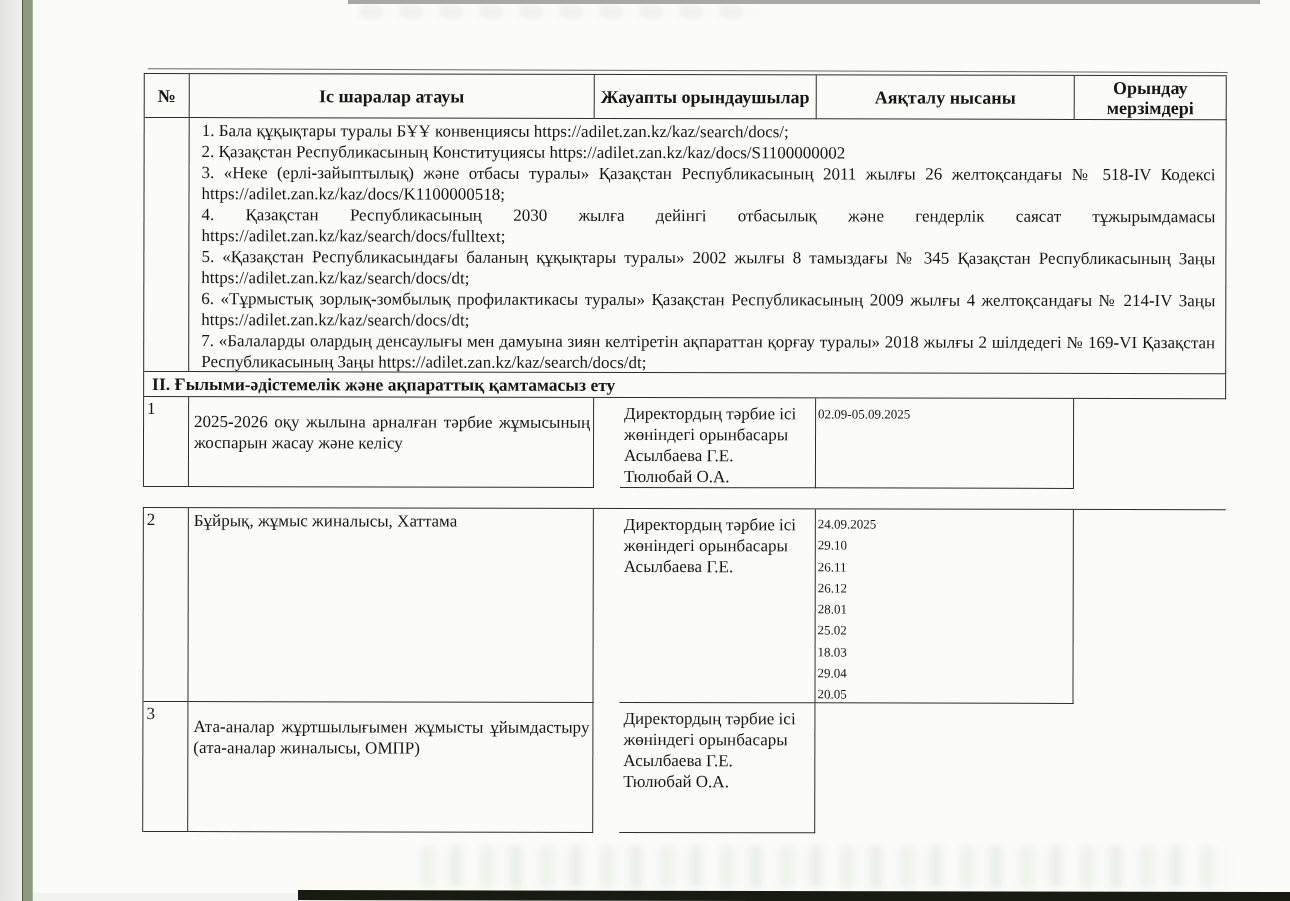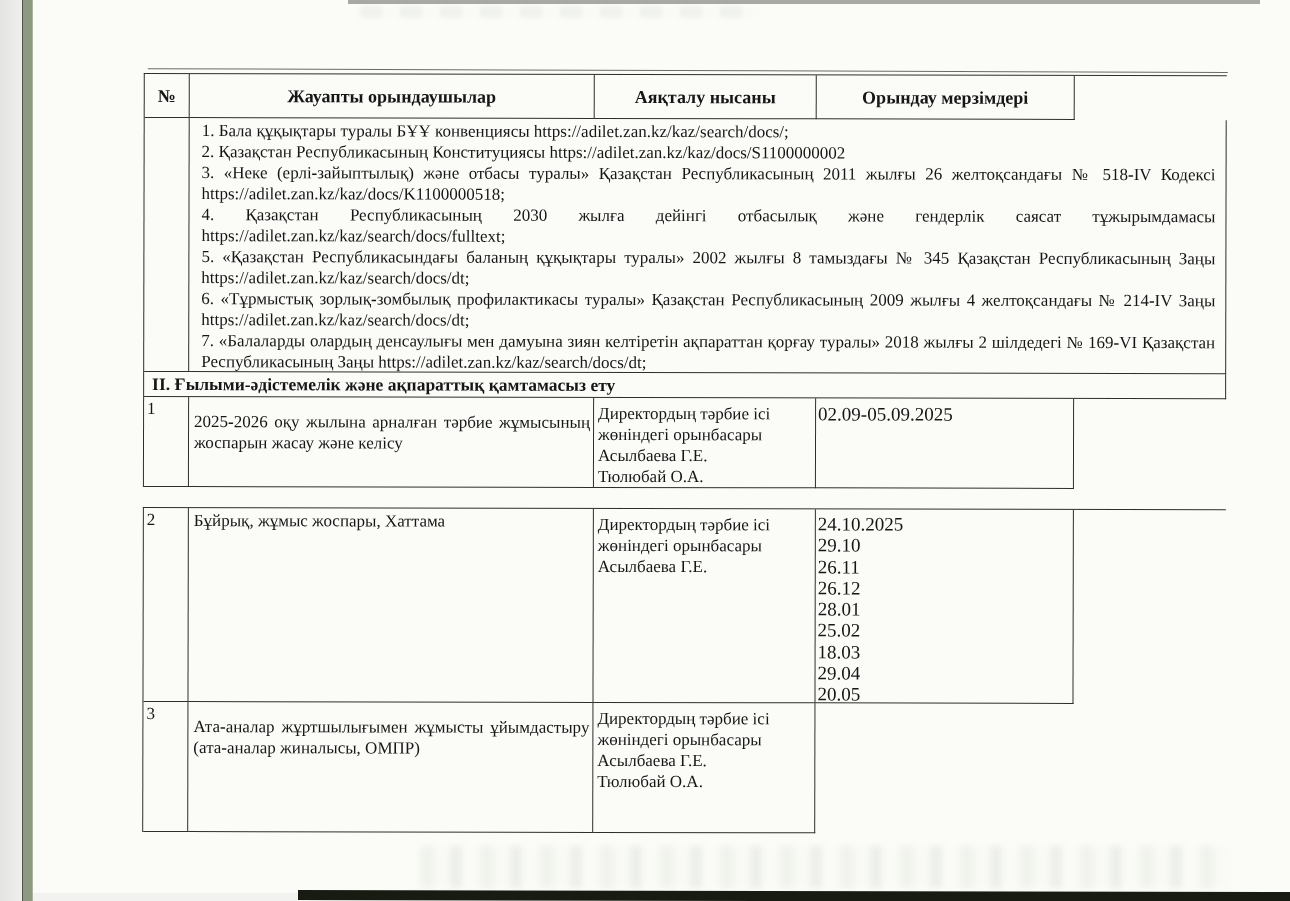--- a/index.html
+++ b/index.html
@@ -85,42 +85,43 @@
   .list-cell{
     padding:2px 10px 2px 12px;
     text-align:justify;
   }
   .list-cell p{margin:0;}
   .section-cell{
     font-weight:bold;font-size:17.5px;line-height:22px;
     padding:1px 6px 0 8px;
   }
   .activity-cell{text-align:justify;padding-right:3px;}
-  .resp-cell{padding-top:5px;padding-left:4px;white-space:pre-line;}
-  .dates-cell{padding-left:2px;padding-top:4px;white-space:pre-line;font-size:19px;line-height:21.3px;}
+  .resp-cell{padding-top:5px;padding-left:4px;white-space:pre-line;margin-left:26px;}
+  .dates-cell{padding-left:2px;padding-top:4px;white-space:pre-line;font-size:13px;line-height:21.3px;}
   .dates-cell.r1{padding-top:5px;}
   .form-cell{padding-top:2px;}
 </style>
 </head>
 <body>
 
 <div class="scene">
   <div class="edge-left"></div>
   <div class="olive-stripe"></div>
   <div class="paper"></div>
   <div class="top-strip"></div>
   <div class="ghost-top"></div>
 
   <div class="tilt">
     <div class="dbl-line"></div>
 
     <div class="tbl tbl1">
 
       <div class="tr">
         <div class="td th h44">№</div>
+        <div class="td th h44">Іс шаралар атауы</div>
         <div class="td th h44">Жауапты орындаушылар</div>
         <div class="td th h44">Аяқталу нысаны</div>
         <div class="td th h44">Орындау мерзімдері</div>
       </div>
 
       <div class="tr-merge">
         <div class="td h254 num-cell"></div>
         <div class="td h254 list-cell">
           <p>1. Бала құқықтары туралы БҰҰ конвенциясы https://adilet.zan.kz/kaz/search/docs/;</p>
           <p>2. Қазақстан Республикасының Конституциясы https://adilet.zan.kz/kaz/docs/S1100000002</p>
@@ -142,23 +143,23 @@
         <div class="td h90 resp-cell">Директордың тәрбие ісі жөніндегі орынбасары Асылбаева Г.Е.
 Тюлюбай О.А.</div>
         <div class="td h90 dates-cell r1">02.09-05.09.2025</div>
       </div>
     </div>
 
     <div class="tbl tbl2">
 
       <div class="tr">
         <div class="td h194 num-cell">2</div>
-        <div class="td h194 form-cell">Бұйрық, жұмыс жоспары, Хаттама</div>
+        <div class="td h194 form-cell">Бұйрық, жұмыс жиналысы, Хаттама</div>
         <div class="td h194 resp-cell">Директордың тәрбие ісі жөніндегі орынбасары Асылбаева Г.Е.</div>
-        <div class="td h194 dates-cell">24.10.2025
+        <div class="td h194 dates-cell">24.09.2025
 29.10
 26.11
 26.12
 28.01
 25.02
 18.03
 29.04
 20.05</div>
       </div>
 

